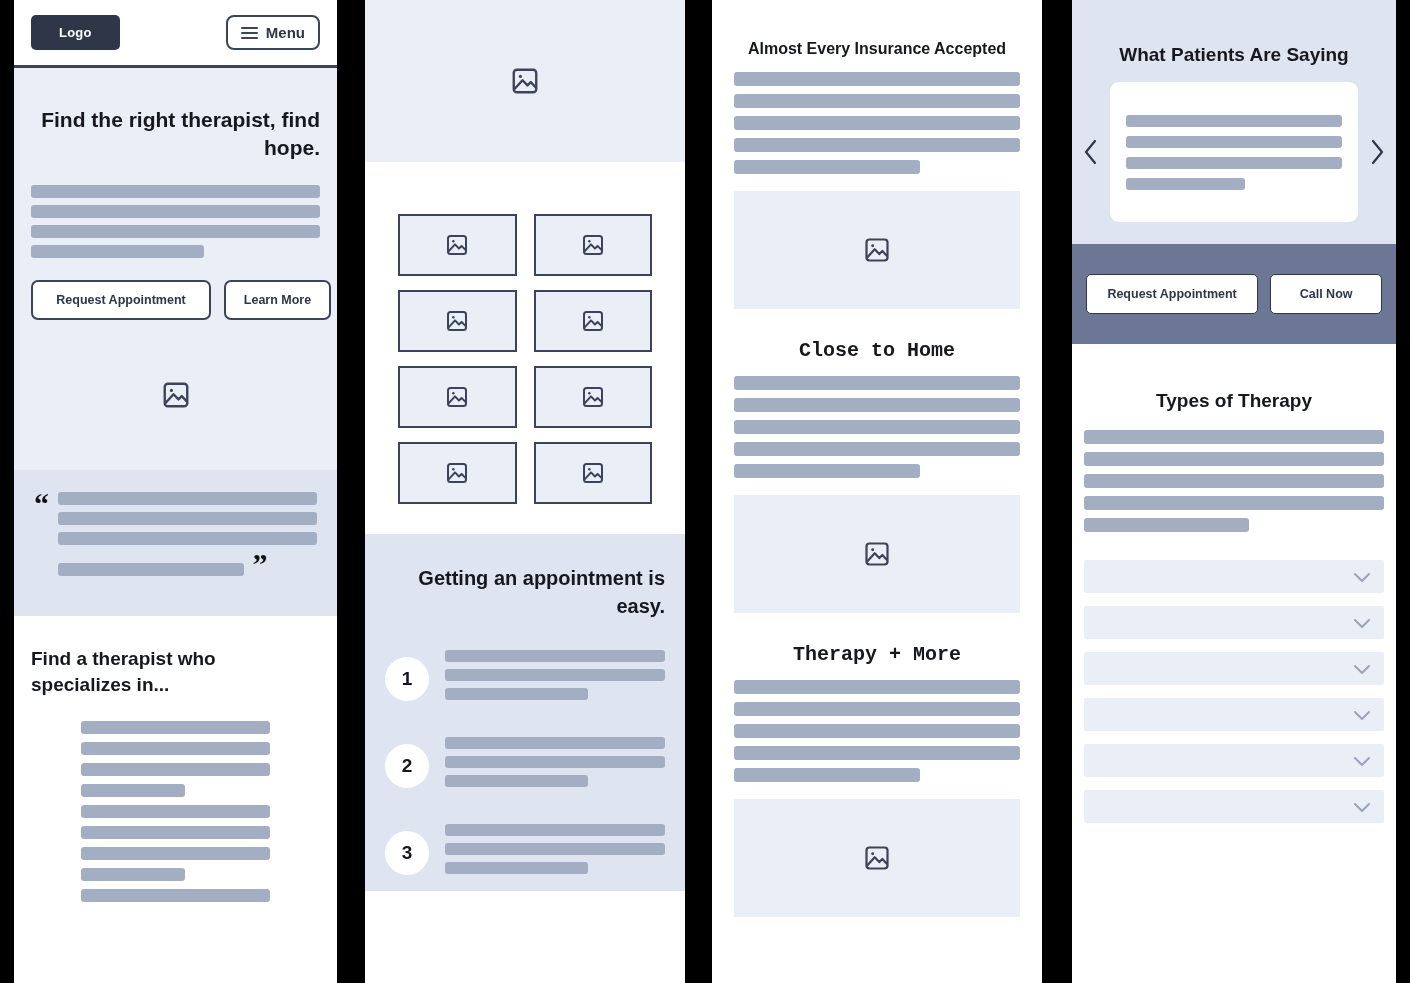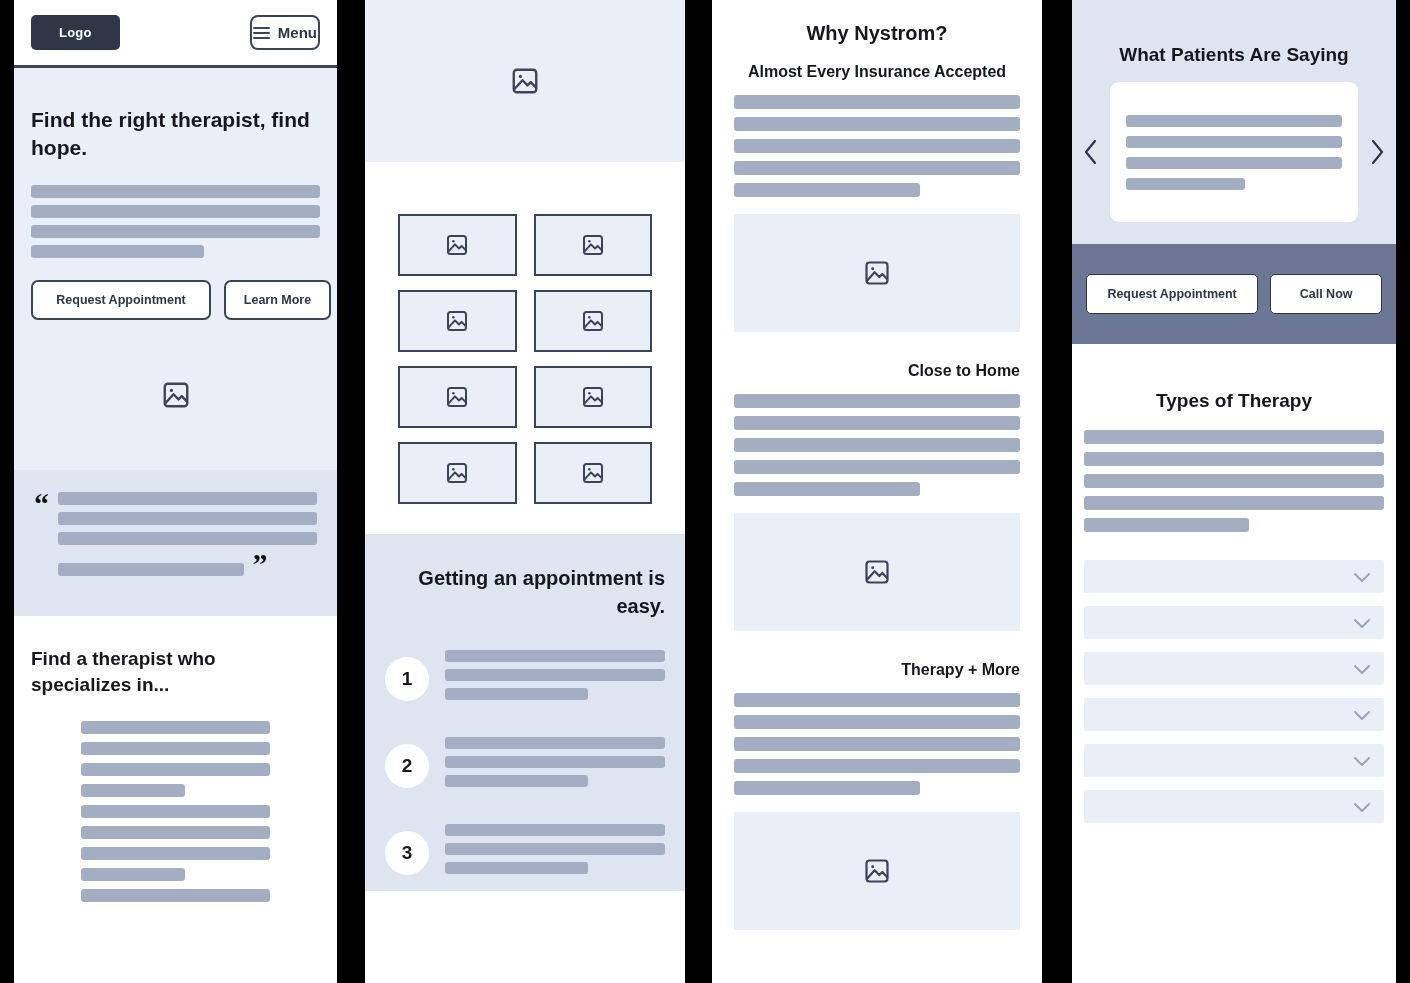--- a/index.html
+++ b/index.html
@@ -43,29 +43,29 @@
     height: 68px; background: #fff; border-bottom: 3px solid #3c4459;
     display: flex; align-items: center; justify-content: space-between;
     padding: 0 17px;
   }
   .logo-box {
     background: #2e3648; color: #fff; font-weight: bold; font-size: 13px;
     border-radius: 5px; padding: 10px 28px; letter-spacing: .2px;
   }
   .menu-btn {
     border: 2px solid #3c4459; border-radius: 8px; background: #fff;
-    display: flex; align-items: center; gap: 8px; padding: 7px 1px;
+    display: flex; align-items: center; gap: 8px; padding: 7px 13px;
     font-weight: bold; font-size: 15px; color: #2e3648;
   }
   .hamb { display: flex; flex-direction: column; gap: 3px; }
   .hamb i { display: block; width: 17px; height: 2px; background: #3c4459; border-radius: 2px; }
 
   .p1-hero { background: #eaeef7; padding: 38px 17px 0; }
   .h1 {
-    font-size: 21px; font-weight: bold; color: #16181d; text-align: left;
+    font-size: 21px; font-weight: bold; color: #16181d; text-align: right;
     line-height: 1.35; margin-bottom: 22px;
   }
   .p1-btns { display: flex; gap: 13px; margin-top: 22px; }
   .obtn {
     border: 2px solid #3c4459; border-radius: 7px; background: #fff;
     color: #2e3648; font-weight: bold; font-size: 12.5px;
     padding: 11px 0; text-align: center; flex: none;
   }
   .p1-heroimg { height: 150px; display: flex; align-items: center; justify-content: center; }
 
@@ -99,21 +99,21 @@
   }
   .step-lines { flex: 1; }
   .step-lines .bar { height: 12px; margin-bottom: 7px; }
 
   
   .p3 { padding: 22px 22px 0; background: #fff; }
   .h1-c { font-size: 20px; font-weight: bold; color: #16181d; text-align: center; }
   .h3-c { font-size: 16px; font-weight: bold; color: #16181d; text-align: center; margin-top: 18px; margin-bottom: 14px; }
   .p3 .bar { height: 14px; margin-bottom: 8px; }
   .p3-img { height: 118px; margin-top: 17px; }
-  .h3-c2 { font-size: 16px; font-weight: bold; color: #16181d; text-align: right; margin: 30px 0 14px; }
+  .h3-c2 { font-size: 20px; font-weight: bold; color: #16181d; text-align: center; margin: 30px 0 14px; font-family: Liberation Mono, monospace; }
 
   
   .p4-carousel { background: #dfe5f0; padding: 24px 0 22px; }
   .p4-title { font-size: 19px; font-weight: bold; color: #16181d; text-align: center; margin-bottom: 16px; margin-top: 20px; }
   .carousel-row { display: flex; align-items: center; gap: 6px; padding: 0 6px; }
   .chev { width: 26px; flex: none; display: flex; align-items: center; justify-content: center; color: #2e3648; }
   .card {
     flex: 1; background: #fff; border-radius: 9px; padding: 28px 16px; min-height: 140px;
     display: flex; flex-direction: column; justify-content: center;
   }
@@ -303,21 +303,20 @@
           <div class="bar w100"></div>
           <div class="bar w100"></div>
           <div class="bar w65"></div>
         </div>
       </div>
     </div>
   </div>
 
   <div class="panel" id="panel-3">
     <div class="p3">
-      <div class="h1-c">Why Nystrom?</div>
 
       <div class="h3-c">Almost Every Insurance Accepted</div>
       <div>
         <div class="bar w100"></div>
         <div class="bar w100"></div>
         <div class="bar w100"></div>
         <div class="bar w100"></div>
         <div class="bar w65"></div>
       </div>
       <div class="imgregion p3-img">

